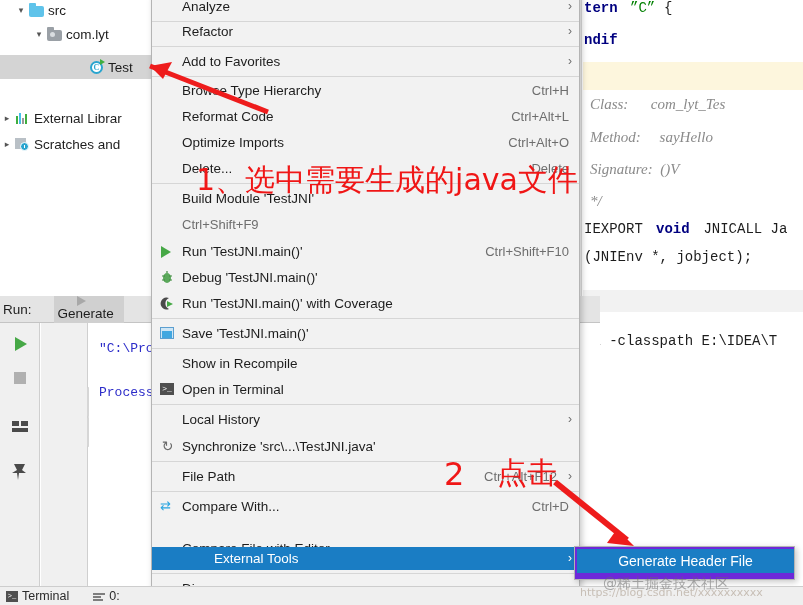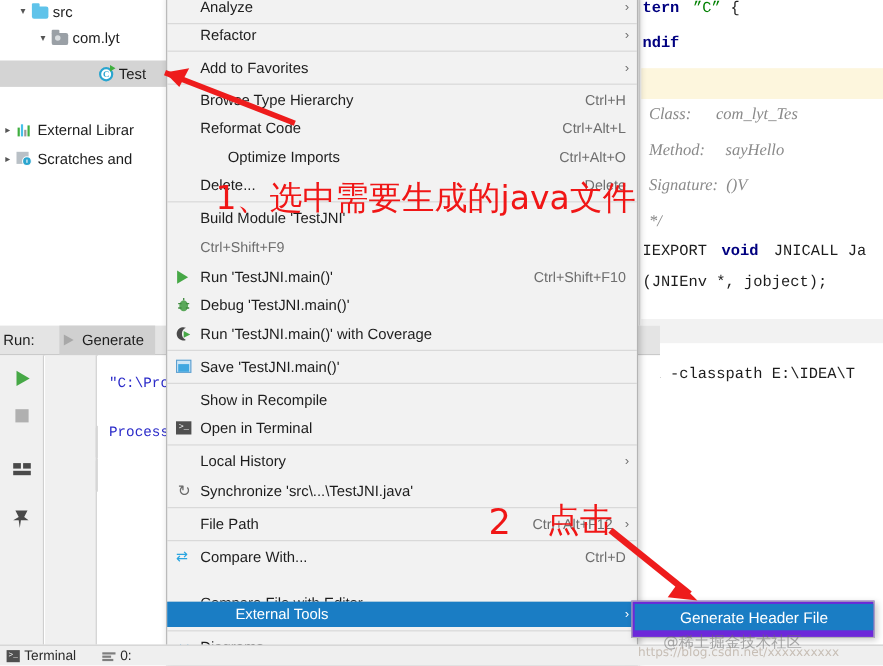--- a/index.html
+++ b/index.html
@@ -70,21 +70,21 @@
     border-radius: 50%; background: #2aa5cf; border: 1px solid #fff; }
   .ic-scr .clk::after { content: ""; position: absolute; left: 3px; top: 1.5px;
     width: 1px; height: 3px; background: #fff; }
 
   
   #run-panel { position: absolute; left: 0; top: 296px; width: 600px; height: 290px; background: #fff; }
   #run-tabbar { position: absolute; left: 0; top: 0; width: 600px; height: 27px;
     background: #e4e4e4; border-bottom: 1px solid #c4c4c4; display: flex; align-items: center; }
   #run-label { font-size: 13.5px; color: #1d1d1d; padding-left: 3px; }
   #run-tab { margin-left: 22px; height: 27px; display: flex; align-items: center;
-    background: #d0d0d0; padding: 0 10px 0 4px; }
+    background: #d0d0d0; padding: 0 10px 0 4px; flex-direction: column; }
   #run-tab .play { width: 0; height: 0; border-left: 9px solid #a8a8a8;
     border-top: 5.5px solid transparent; border-bottom: 5.5px solid transparent; margin-right: 8px; }
   #run-tab .tname { font-size: 13.5px; color: #1d1d1d; white-space: nowrap; }
 
   #run-gutter-a { position: absolute; left: 0; top: 27px; width: 40px; height: 263px;
     background: #f0f0f0; border-right: 1px solid #cfcfcf; }
   #run-gutter-b { position: absolute; left: 41px; top: 27px; width: 47px; height: 263px;
     background: #f0f0f0; border-right: 1px solid #cfcfcf; }
   #run-console { position: absolute; left: 89px; top: 27px; width: 511px; height: 263px;
     background: #fff; font-family: "Liberation Mono", monospace; }
@@ -342,21 +342,21 @@
       <div class="mi" style="top: 84px;">
         <span class="micon"></span>
         <span class="mlabel">Browse Type Hierarchy</span>
         <span class="mkey">Ctrl+H</span>
       </div>
       <div class="mi" style="top: 110px;">
         <span class="micon"></span>
         <span class="mlabel">Reformat Code</span>
         <span class="mkey">Ctrl+Alt+L</span>
       </div>
-      <div class="mi" style="top: 136px; gap: 25px;">
+      <div class="mi" style="top: 136px;">
         <span class="micon"></span>
         <span class="mlabel">Optimize Imports</span>
         <span class="mkey">Ctrl+Alt+O</span>
       </div>
       <div class="mi" style="top: 162px;">
         <span class="micon"></span>
         <span class="mlabel">Delete...</span>
         <span class="mkey">Delete</span>
       </div>
       <div class="msep" style="top: 188px;"></div>

